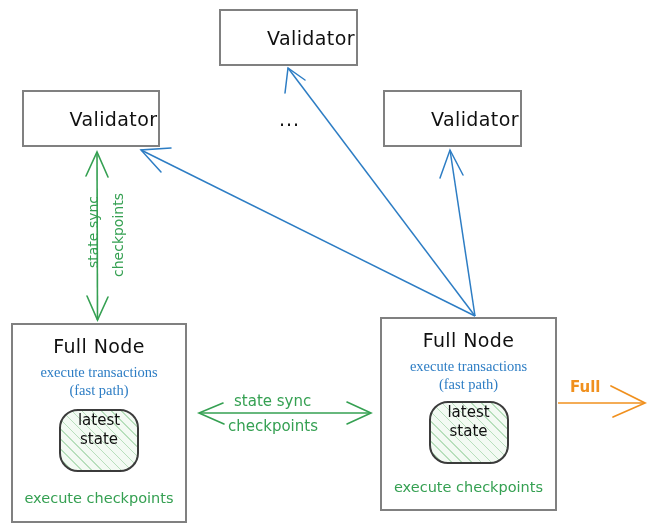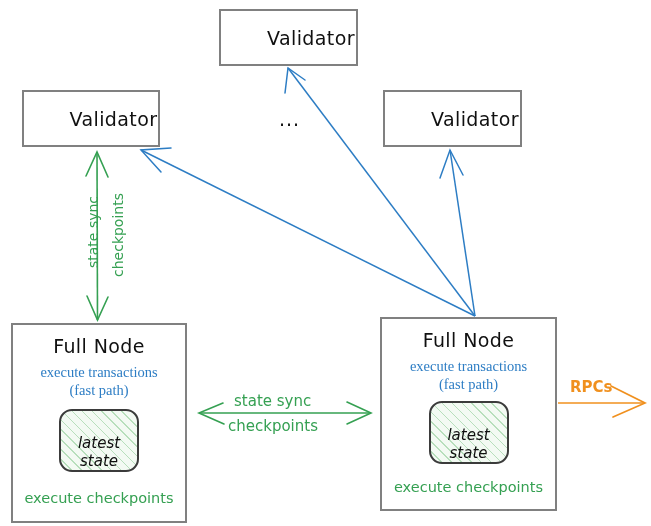--- a/index.html
+++ b/index.html
@@ -69,33 +69,32 @@
     font-family: "DejaVu Sans", sans-serif;
     font-size: 14.5px;
     color: #35a052;
     text-align: center;
   }
   
   .state-chip {
     position: relative;
     box-sizing: border-box;
     border: 2px solid #3b3b3b;
-    border-radius: 13px;
+    border-radius: 19px;
     background-color: #f3faf3;
     background-image: repeating-linear-gradient(
         45deg,
         rgba(110, 190, 120, 0.45) 0px,
         rgba(110, 190, 120, 0.45) 1px,
         rgba(255, 255, 255, 0) 1px,
         rgba(255, 255, 255, 0) 7px);
     display: flex;
     flex-direction: column;
     align-items: center;
-    justify-content: flex-end;
-    font-style: italic;
+    justify-content: flex-start;
   }
   .state-chip span {
     font-family: "DejaVu Sans", sans-serif;
     font-size: 15px;
     color: #101010;
     line-height: 1.22;
     display: block;
     text-align: center;
   }
   
@@ -204,15 +203,15 @@
 
   <div class="vert-label" style="left:85px; top:268px;">state sync</div>
 
   <div class="vert-label" style="left:110px; top:277px;">checkpoints</div>
 
   <div class="free-label lbl-green" style="left:234px; top:392px; font-size:15px;">state sync</div>
 
   <div class="free-label lbl-green" style="left:228px; top:417px; font-size:15px;">checkpoints</div>
 
 
-  <div class="free-label lbl-orange" style="left:570px; top:378px; font-size:15px; font-weight:bold;">RPCs</div>
+  <div class="free-label lbl-orange" style="left:570px; top:378px; font-size:15px; font-weight:bold;">Full</div>
 
 </div>
 
 </body></html>

